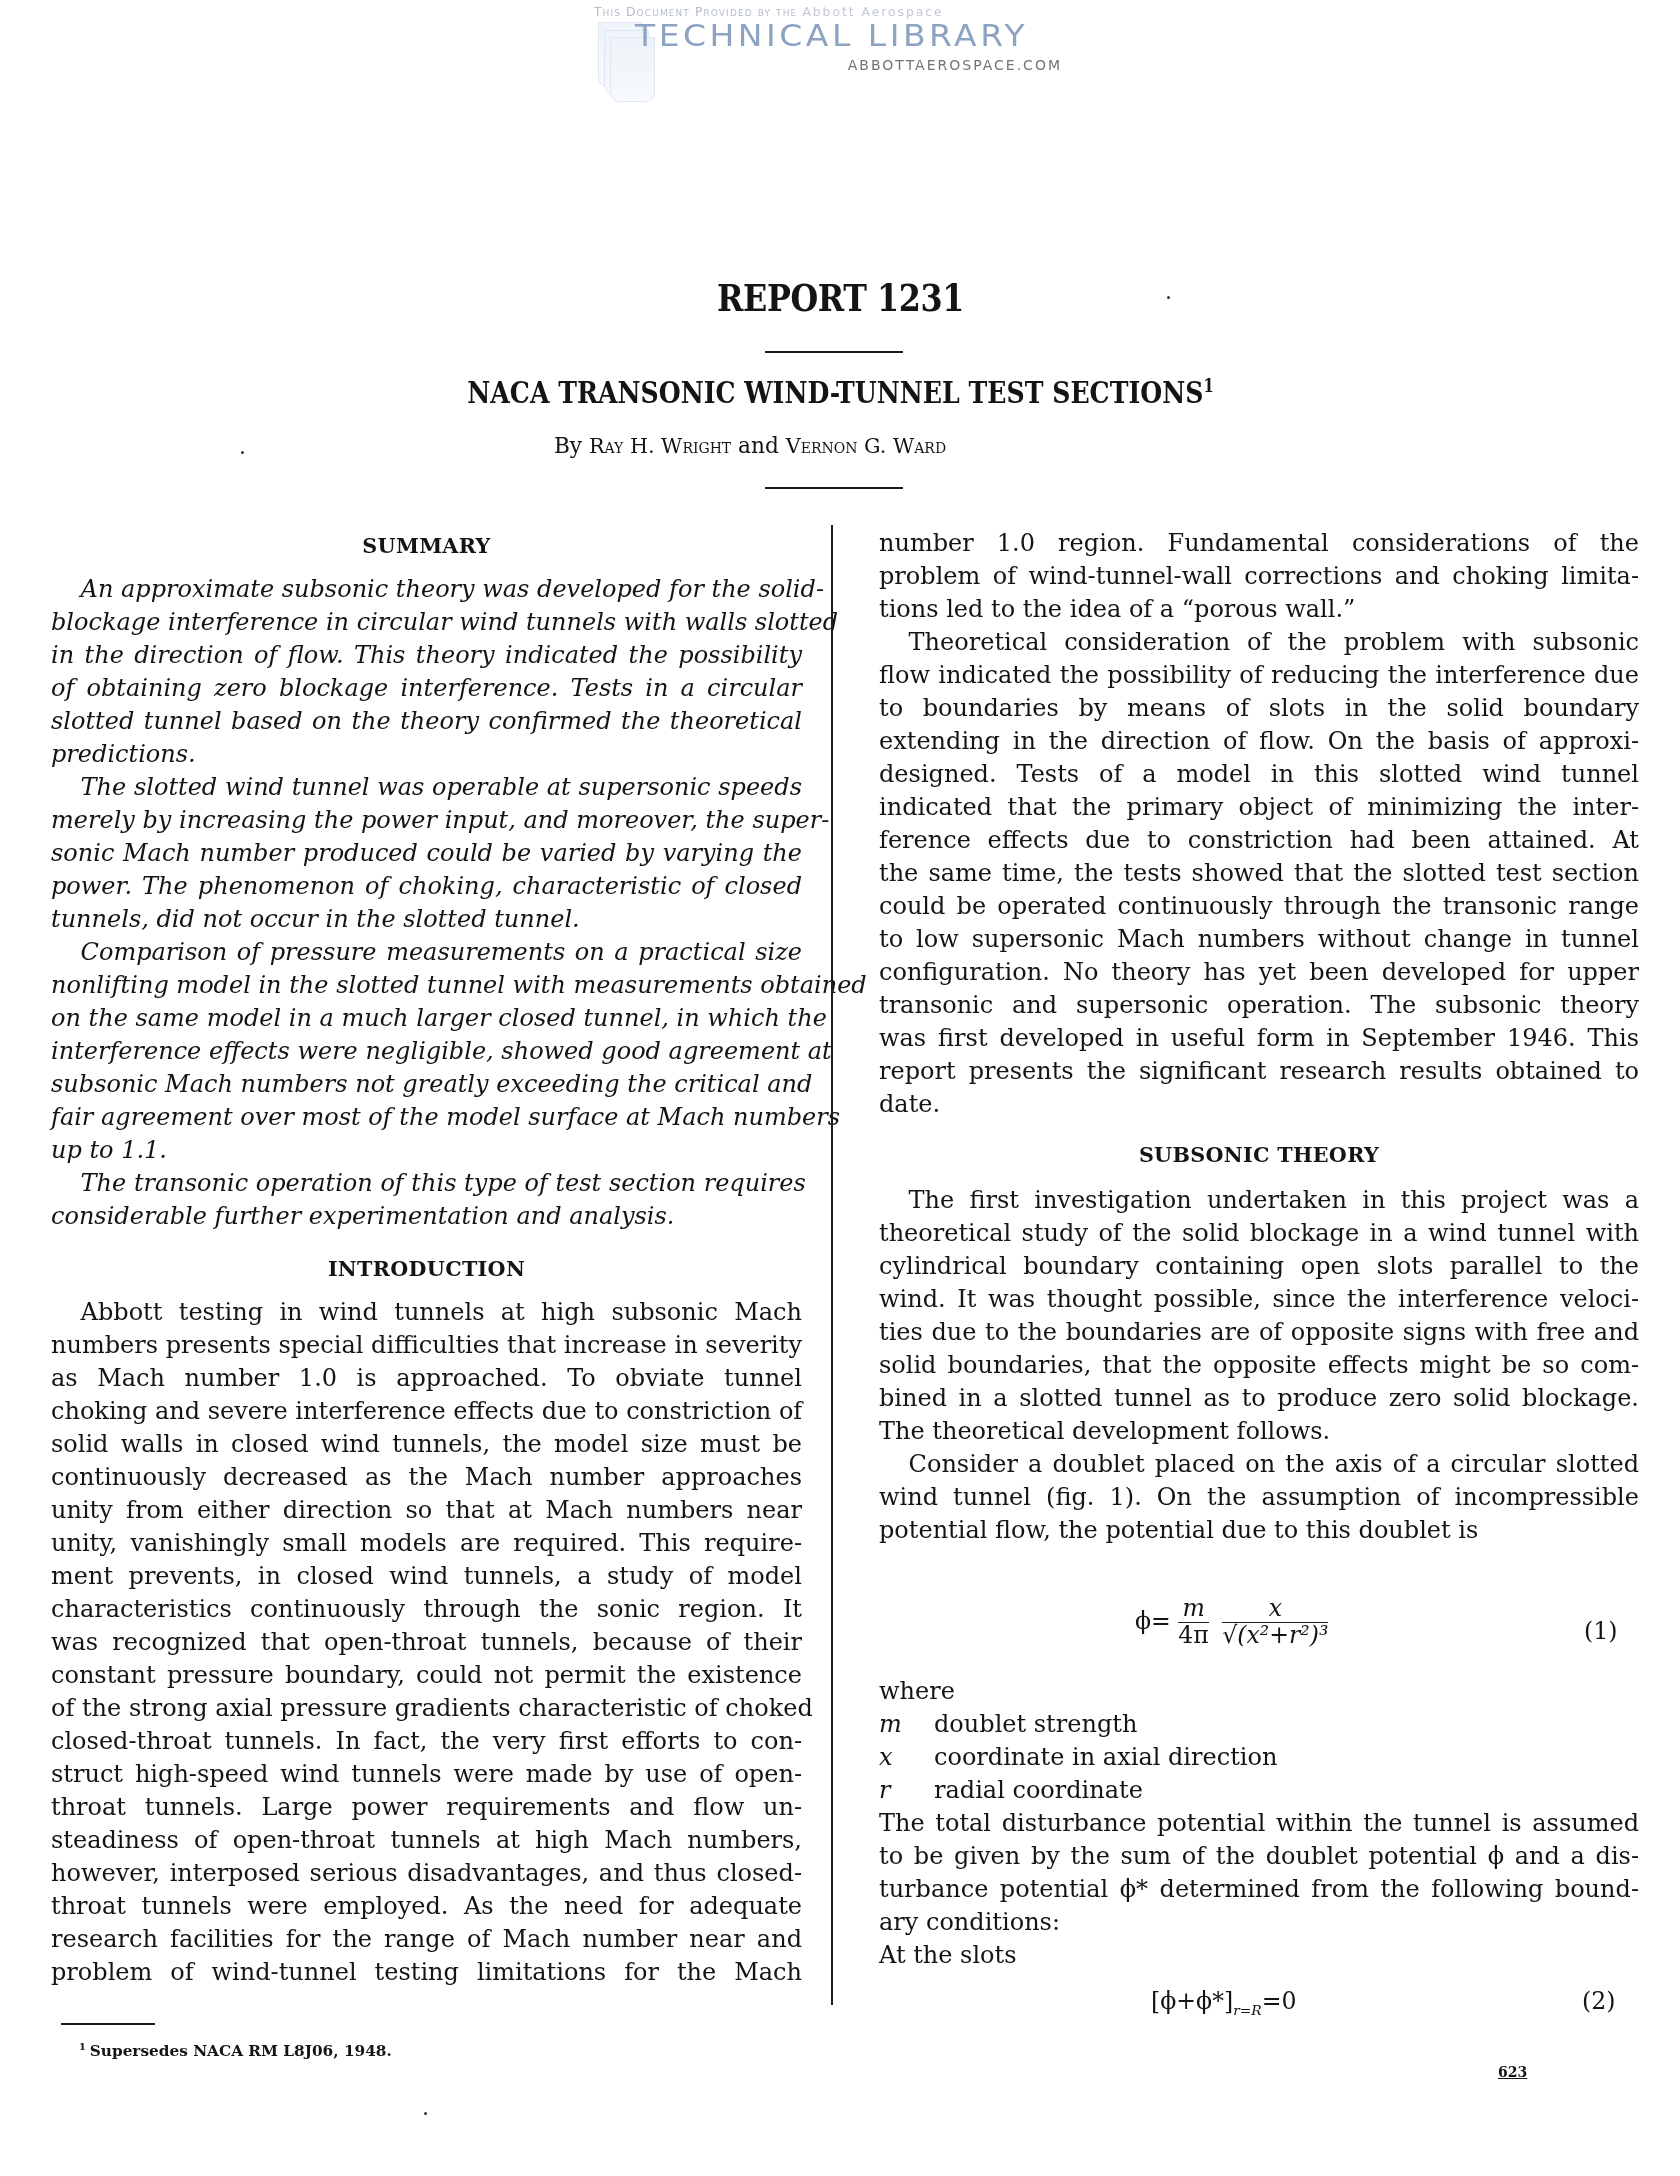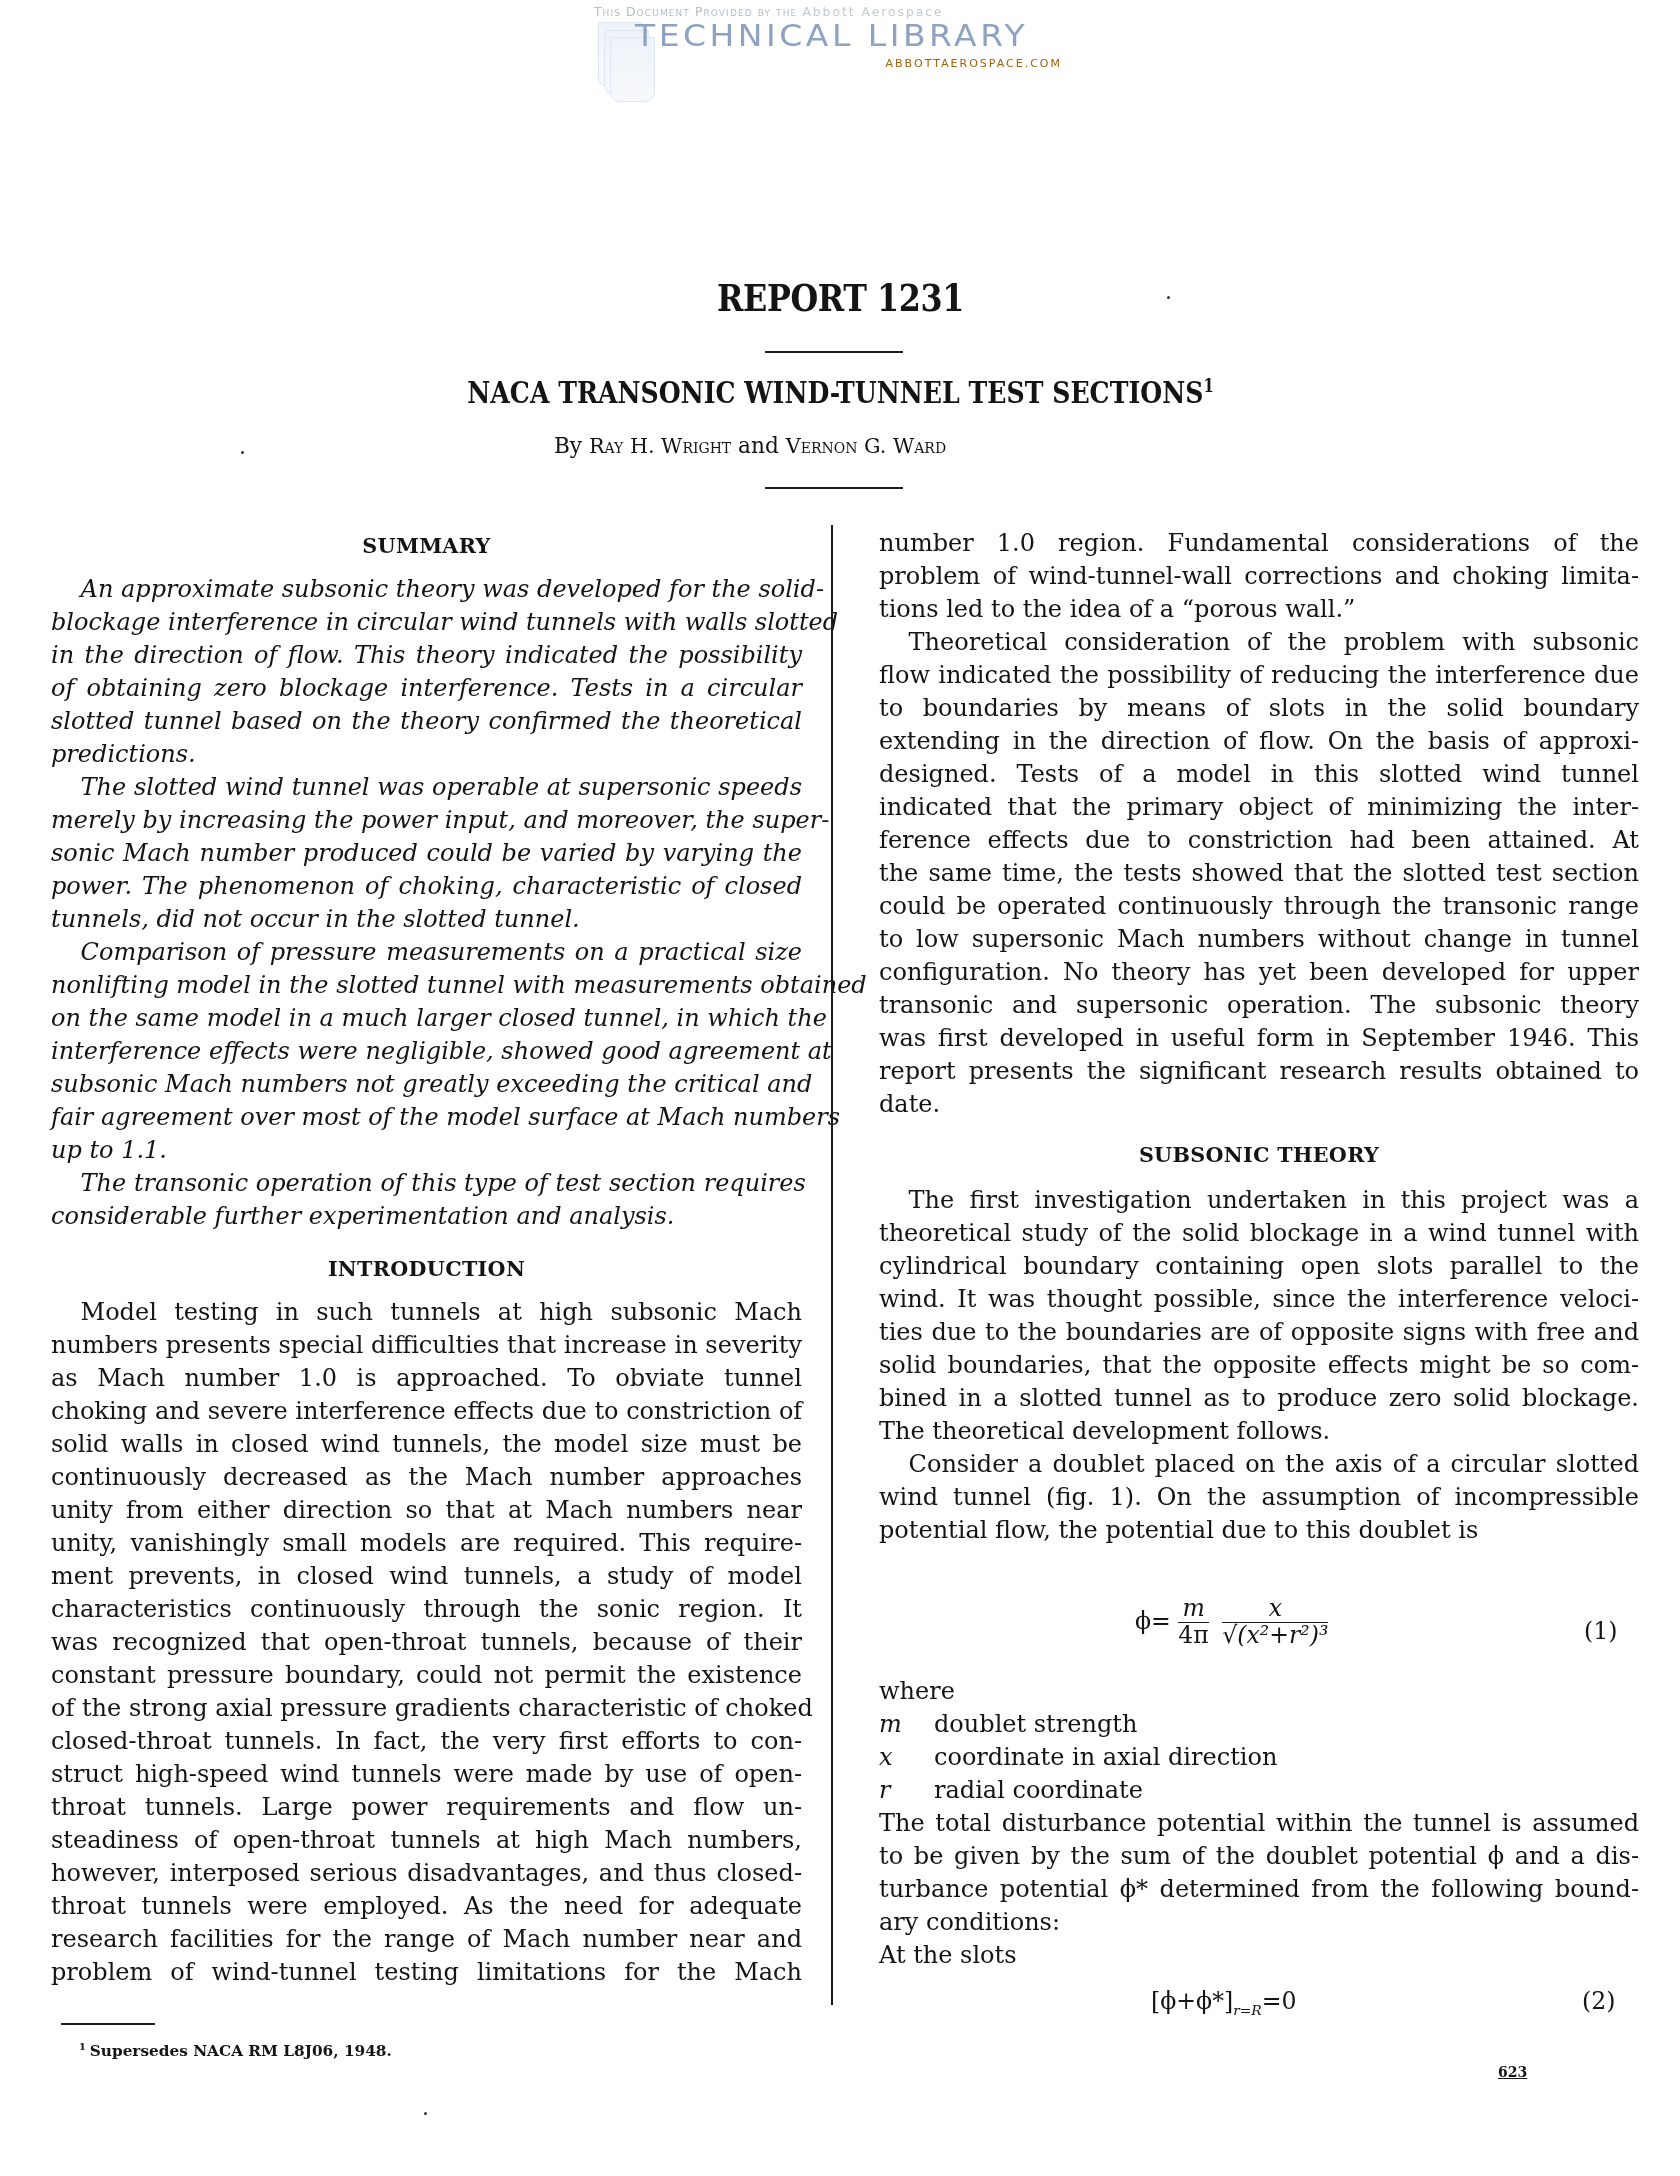--- a/index.html
+++ b/index.html
@@ -10,22 +10,22 @@
   
   .logo { left: 594px; top: 2px; width: 468px; height: 99px; }
   .logo .pages { position: absolute; left: 3.9px; top: 19.7px; width: 51px; height: 81px; }
   .logo .pages div { position: absolute; width: 43px; height: 63px; border: 1px solid #dfe7f1;
                      background: linear-gradient(180deg, #eef3f9 0%, #f7f9fc 100%); border-radius: 2px 2px 9.9px 9.9px; }
   .logo .small-top { position: absolute; left: 0; top: 3px; width: 468px; font-family: "DejaVu Sans", sans-serif;
                      font-size: 12.3px; letter-spacing: 1.1px; color: #b4bccb; white-space: nowrap; }
   .logo .small-top .b { color: #c3c9d4; letter-spacing: 2px; }
   .logo .main { position: absolute; left: 41px; top: 14.8px; font-family: "DejaVu Sans", sans-serif; font-size: 33px;
                 letter-spacing: 3.5px; color: #8ea3c2; white-space: nowrap; transform: scaleY(0.92); transform-origin: left top; }
-  .logo .url { position: absolute; right: 0; top: 55px; font-family: "DejaVu Sans", sans-serif; font-size: 11px;
-               letter-spacing: 2px; color: #a16207; white-space: nowrap; }
+  .logo .url { position: absolute; right: 0; top: 55px; font-family: "DejaVu Sans", sans-serif; font-size: 14px;
+               letter-spacing: 2px; color: #737373; white-space: nowrap; }
 
   
   .report-title { left: 0; width: 1681px; top: 276px; text-align: center; font-weight: bold; font-size: 37px;
                   letter-spacing: -0.5px; transform: scaleX(0.86); transform-origin: center; }
   .rule { height: 2px; background: #1c1c1c; }
   .main-title { left: 0; width: 1681px; top: 375px; text-align: center; font-weight: bold; font-size: 30px;
                 transform: scaleX(0.84); transform-origin: center; white-space: nowrap; }
   .main-title sup { font-size: 17.7px; vertical-align: 10.8px; }
   .authors { left: 0; width: 1500px; top: 433px; text-align: center; font-size: 21.7px; white-space: nowrap; }
   .authors .sc { font-variant: small-caps; font-size: 20.7px; }
@@ -117,21 +117,21 @@
     <div class="line ital">subsonic Mach numbers not greatly exceeding the critical and</div>
     <div class="line ital">fair agreement over most of the model surface at Mach numbers</div>
     <div class="line ital last">up to 1.1.</div>
     <div class="line ital indent">The transonic operation of this type of test section requires</div>
     <div class="line ital last">considerable further experimentation and analysis.</div>
   </div>
   <div class="gap-head"></div>
   <div class="heading">INTRODUCTION</div>
   <div class="gap-small"></div>
   <div>
-    <div class="line indent">Model testing in such tunnels at high subsonic Mach</div>
+    <div class="line indent">Abbott testing in wind tunnels at high subsonic Mach</div>
     <div class="line">numbers presents special difficulties that increase in severity</div>
     <div class="line">as Mach number 1.0 is approached.  To obviate tunnel</div>
     <div class="line">choking and severe interference effects due to constriction of</div>
     <div class="line">solid walls in closed wind tunnels, the model size must be</div>
     <div class="line">continuously decreased as the Mach number approaches</div>
     <div class="line">unity from either direction so that at Mach numbers near</div>
     <div class="line">unity, vanishingly small models are required.  This require-</div>
     <div class="line">ment prevents, in closed wind tunnels, a study of model</div>
     <div class="line">characteristics continuously through the sonic region.  It</div>
     <div class="line">was recognized that open-throat tunnels, because of their</div>

